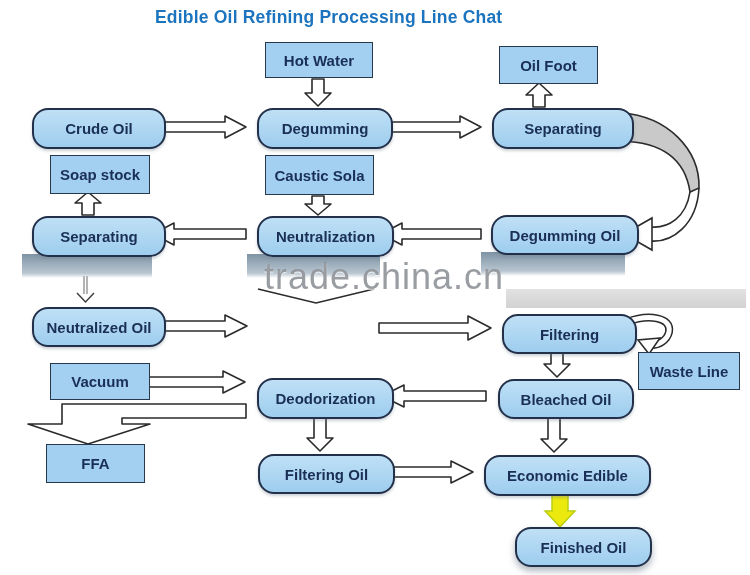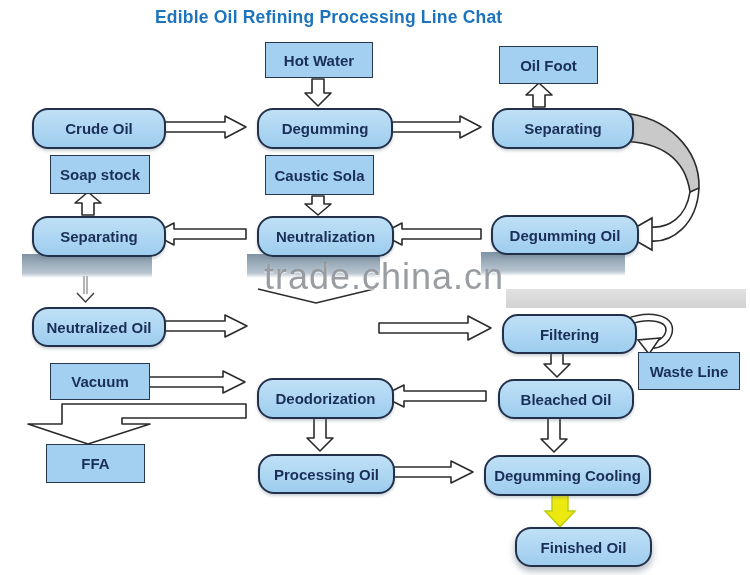--- a/index.html
+++ b/index.html
@@ -131,23 +131,23 @@
       <span>Deodorization</span>
     </div>
   <div class="node rounded" style="left:488px;top:379px;width:132px;height:36px">
       <span>Bleached Oil</span>
     </div>
 
   <div class="node rect" style="left:36px;top:444px;width:97px;height:37px">
       <span>FFA</span>
     </div>
   <div class="node rounded" style="left:248px;top:454px;width:133px;height:36px">
-      <span>Processing Oil</span>
+      <span>Filtering Oil</span>
     </div>
   <div class="node rounded" style="left:474px;top:455px;width:163px;height:37px">
-      <span>Degumming Cooling</span>
+      <span>Economic Edible</span>
     </div>
 
   <div class="node rounded shadowed" style="left:505px;top:527px;width:133px;height:36px">
       <span>Finished Oil</span>
     </div>
 
 </div>
 
 </body></html>

